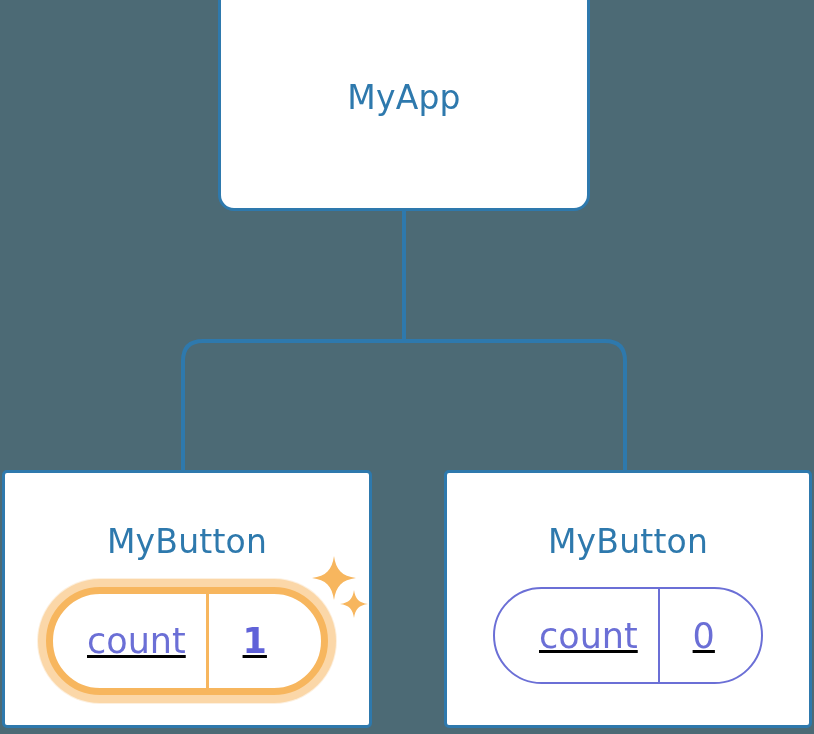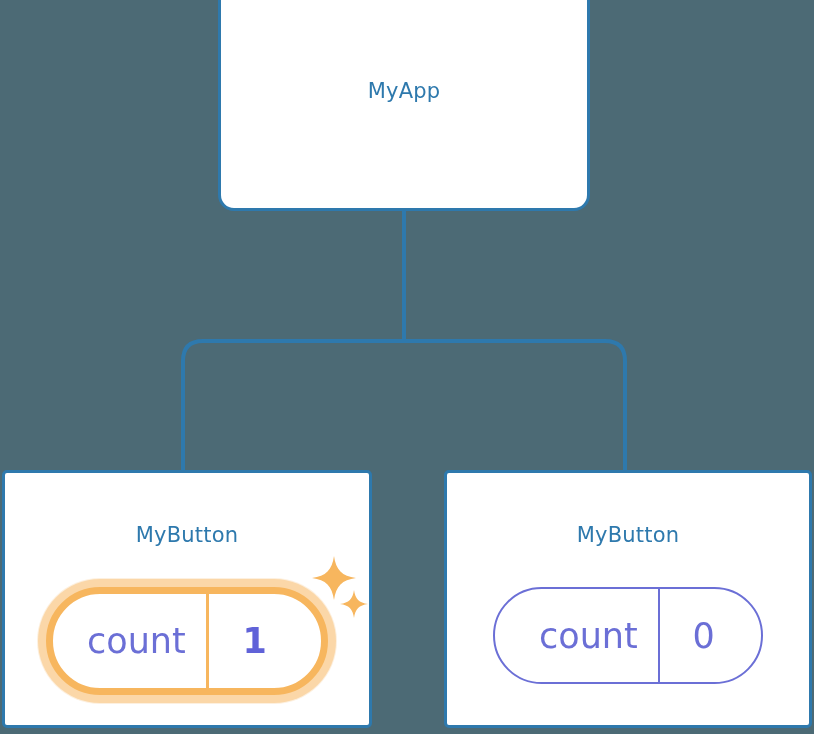--- a/index.html
+++ b/index.html
@@ -65,21 +65,21 @@
     height: 258px;
   }
   #node-btn-right {
     left: 444px;
     top: 470px;
     width: 368px;
     height: 258px;
   }
 
   .node-title {
-    font-size: 21px;
+    font-size: 33px;
     color: #2E79AD;
     letter-spacing: 0.2px;
     line-height: 1;
     white-space: nowrap;
   }
   .child .node-title {
     position: absolute;
     left: 0;
     right: 0;
     top: 52px;
@@ -88,20 +88,21 @@
 
   
   .pill-wrap {
     position: absolute;
     top: 114px;
     left: 0;
     right: 0;
     display: flex;
     justify-content: center;
     align-items: center;
+    text-decoration: underline;
   }
 
   .pill {
     position: relative;
     display: flex;
     align-items: stretch;
     background: #FFFFFF;
     box-sizing: border-box;
   }
 

